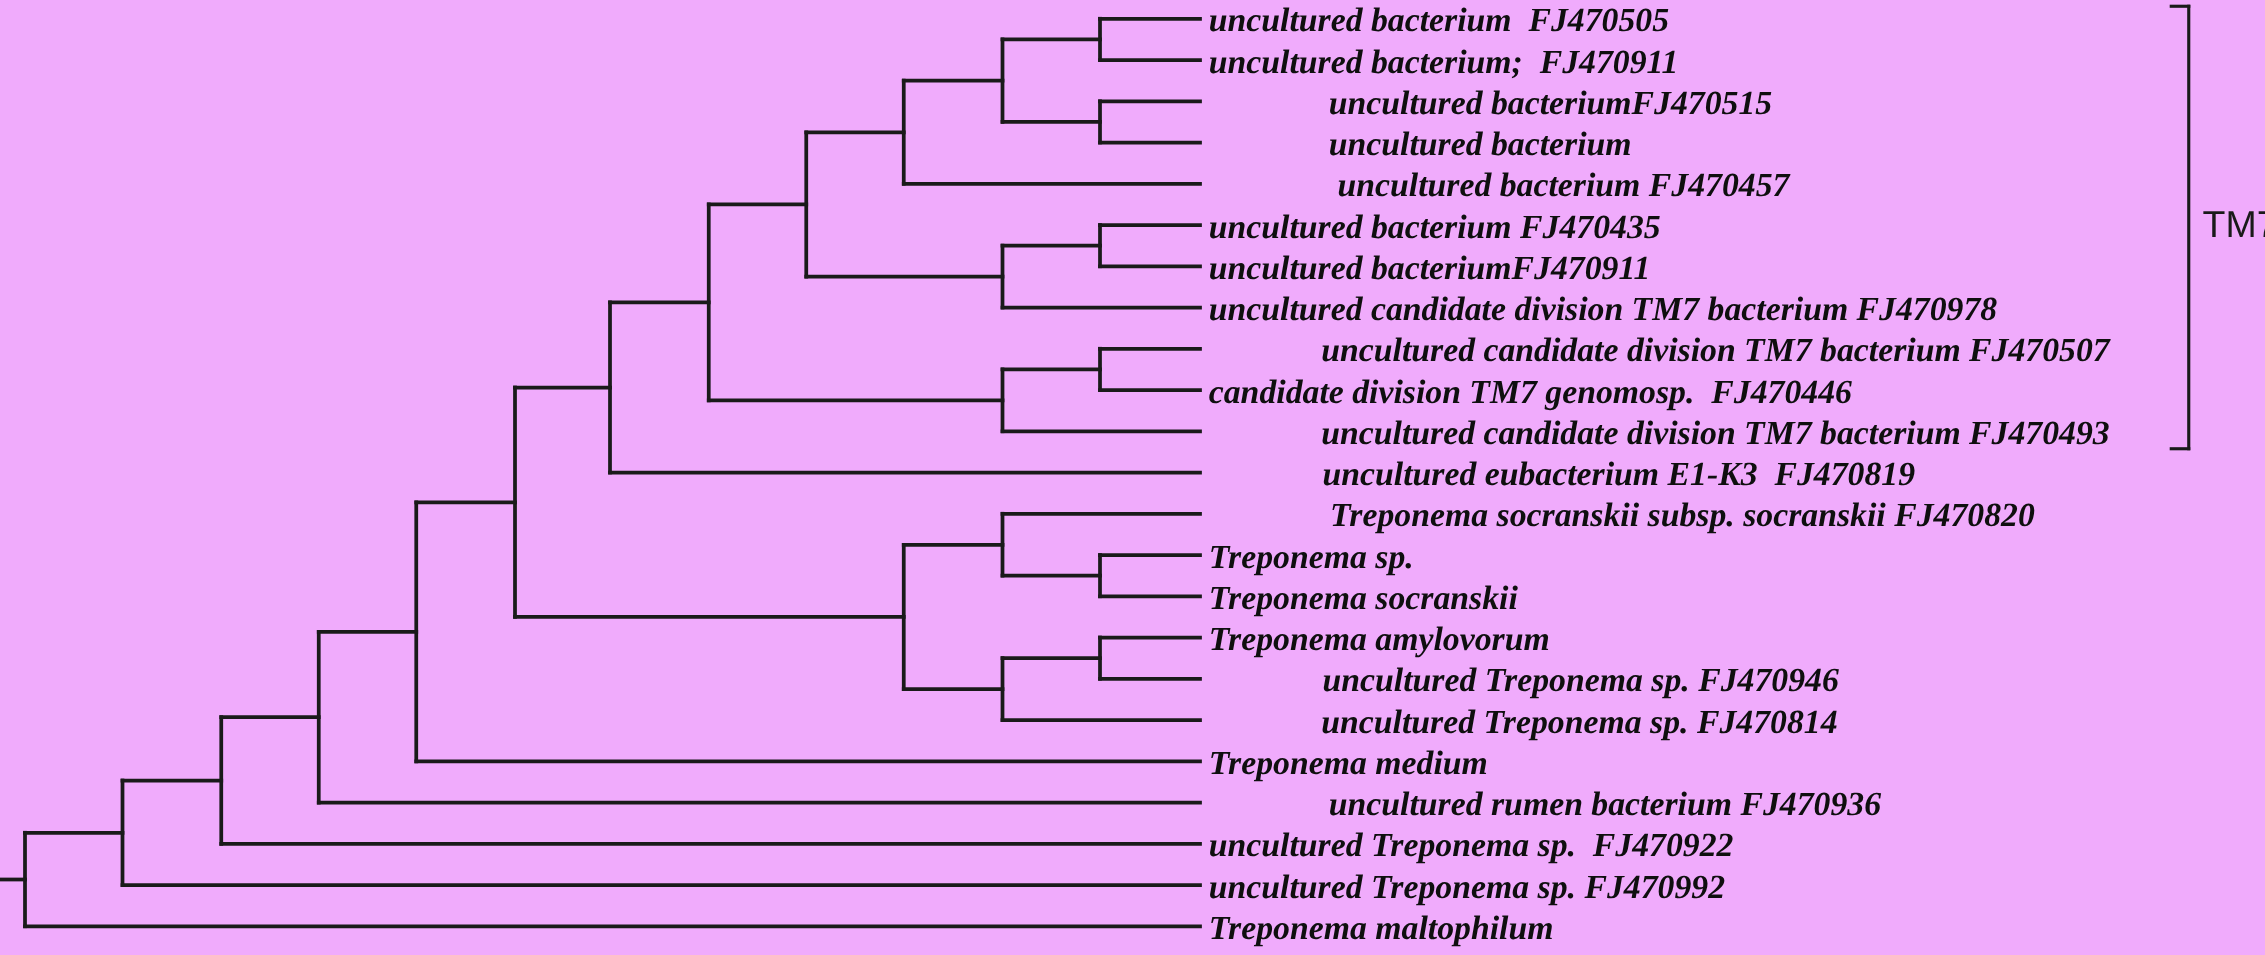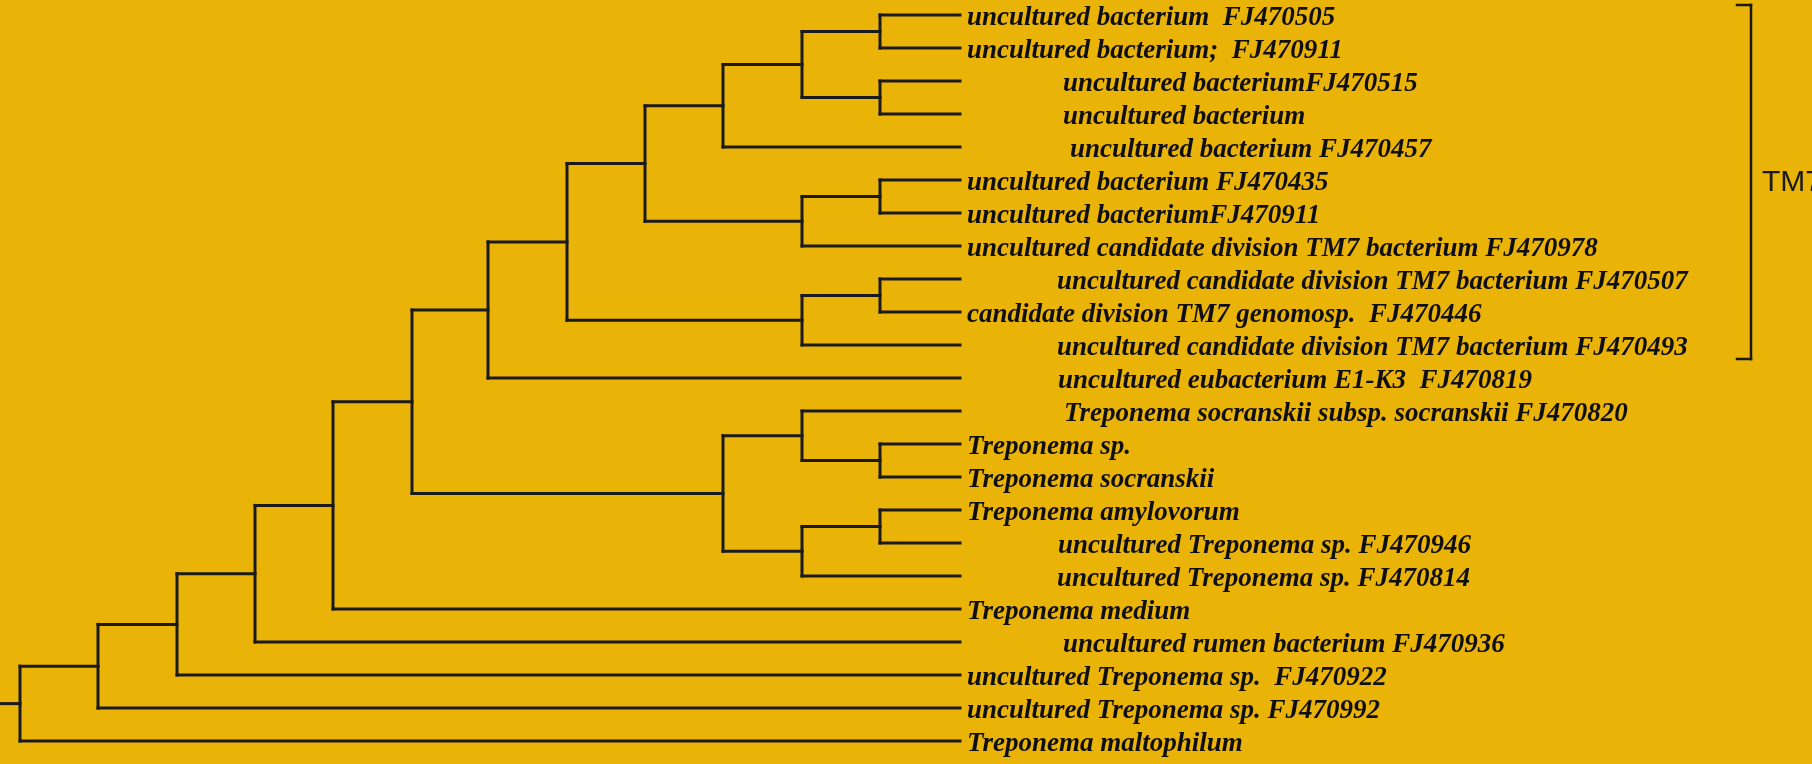--- a/index.html
+++ b/index.html
@@ -4,21 +4,21 @@
 <style>
   html, body {
     margin: 0;
     padding: 0;
     background: #ffffff;
   }
   .figure-wrap {
     position: relative;
     width: 1812px;
     height: 764px;
-    background: #eab308;
+    background: #f0abfc;
     overflow: hidden;
   }
   svg {
     display: block;
   }
   .branch-line {
     stroke-linecap: square;
     fill: none;
   }
   .taxon-text {

